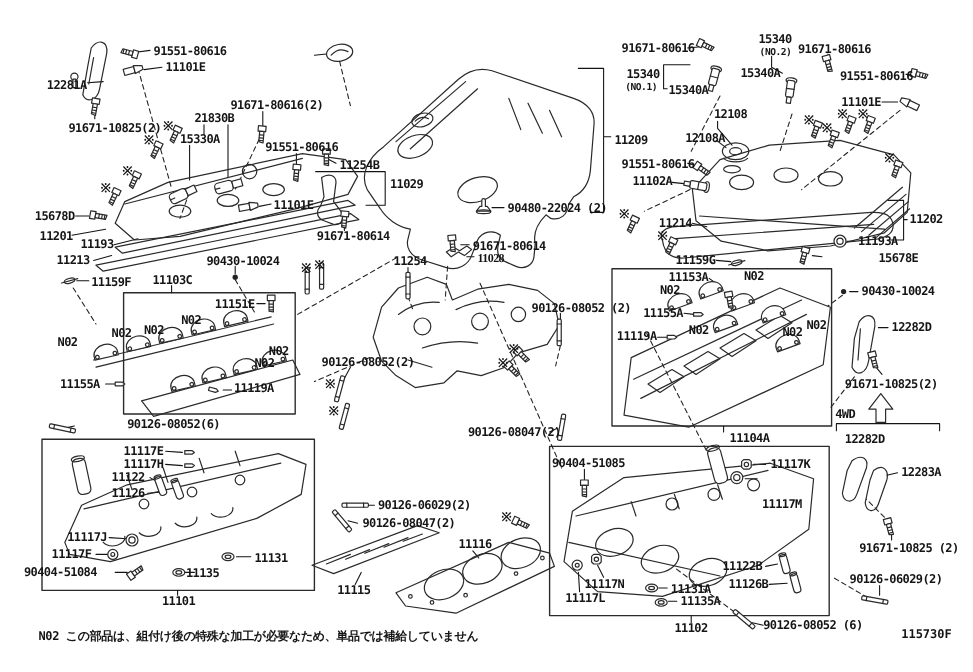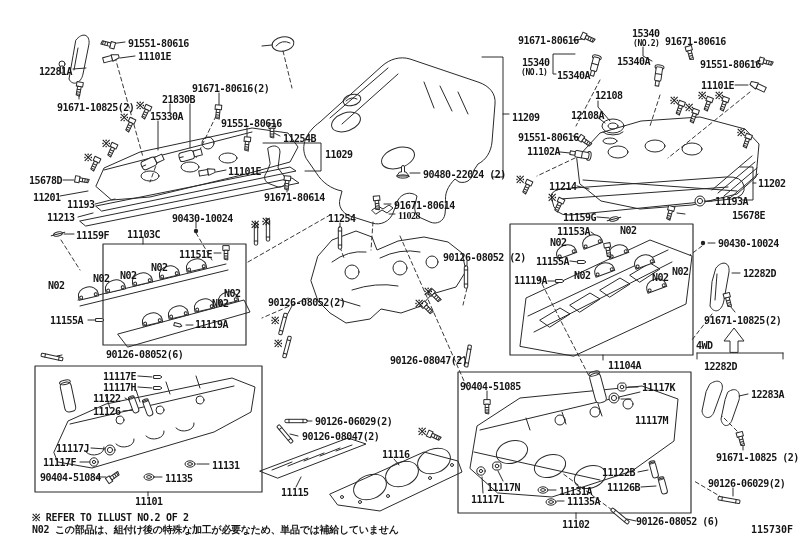--- a/index.html
+++ b/index.html
@@ -447,23 +447,23 @@
       <div class="lbl pn" style="left: 487px; top: 483px;">11117N</div>
       <div class="lbl pn" style="left: 471px; top: 495px;">11117L</div>
       <div class="lbl pn" style="left: 562px; top: 520px;">11102</div>
       <div class="lbl pn" style="left: 636px; top: 517px;">90126-08052 (6)</div>
       <div class="lbl pn" style="left: 103px; top: 372px;">11117E</div>
       <div class="lbl pn" style="left: 103px; top: 383px;">11117H</div>
       <div class="lbl pn" style="left: 93px; top: 394px;">11122</div>
       <div class="lbl pn" style="left: 93px; top: 407px;">11126</div>
       <div class="lbl pn" style="left: 56px; top: 444px;">11117J</div>
       <div class="lbl pn" style="left: 43px; top: 458px;">11117F</div>
-      <div class="lbl pn" style="left: 40px; top: 473px;">90404-51084</div>
+      <div class="lbl pn" style="left: 20px; top: 473px;">90404-51084</div>
       <div class="lbl pn" style="left: 212px; top: 461px;">11131</div>
-      <div class="lbl pn" style="left: 165px; top: 474px;">11135</div>
+      <div class="lbl pn" style="left: 155px; top: 474px;">11135</div>
       <div class="lbl pn" style="left: 135px; top: 497px;">11101</div>
       <div class="lbl pn" style="left: 281px; top: 488px;">11115</div>
       <div class="lbl pn" style="left: 382px; top: 450px;">11116</div>
       <div class="lbl pn" style="left: 315px; top: 417px;">90126-06029(2)</div>
       <div class="lbl pn" style="left: 302px; top: 432px;">90126-08047(2)</div>
       <div class="lbl pn" style="left: 390px; top: 356px;">90126-08047(2)</div>
       <div class="lbl nc" style="left: 48px; top: 281px;">N02</div>
       <div class="lbl nc" style="left: 93px; top: 274px;">N02</div>
       <div class="lbl nc" style="left: 120px; top: 271px;">N02</div>
       <div class="lbl nc" style="left: 151px; top: 263px;">N02</div>
@@ -488,17 +488,16 @@
       <div class="lbl pm" style="left: 424px; top: 287px;">※</div>
       <div class="lbl pm" style="left: 415px; top: 299px;">※</div>
       <div class="lbl pm" style="left: 251px; top: 220px;">※</div>
       <div class="lbl pm" style="left: 262px; top: 217px;">※</div>
       <div class="lbl pm" style="left: 271px; top: 316px;">※</div>
       <div class="lbl pm" style="left: 274px; top: 339px;">※</div>
       <div class="lbl pm" style="left: 418px; top: 427px;">※</div>
     </div>
 
 <div id="variant-tag" class="lbl">4WD</div>
-<div id="footnote-1" class="note">※ REFER TO ILLUST NO.2 OF 2</div>
 <div id="footnote-2" class="note">N02 この部品は、組付け後の特殊な加工が必要なため、単品では補給していません</div>
 <div id="doc-code" class="lbl">115730F</div>
 
 </div>
 
 </body></html>

